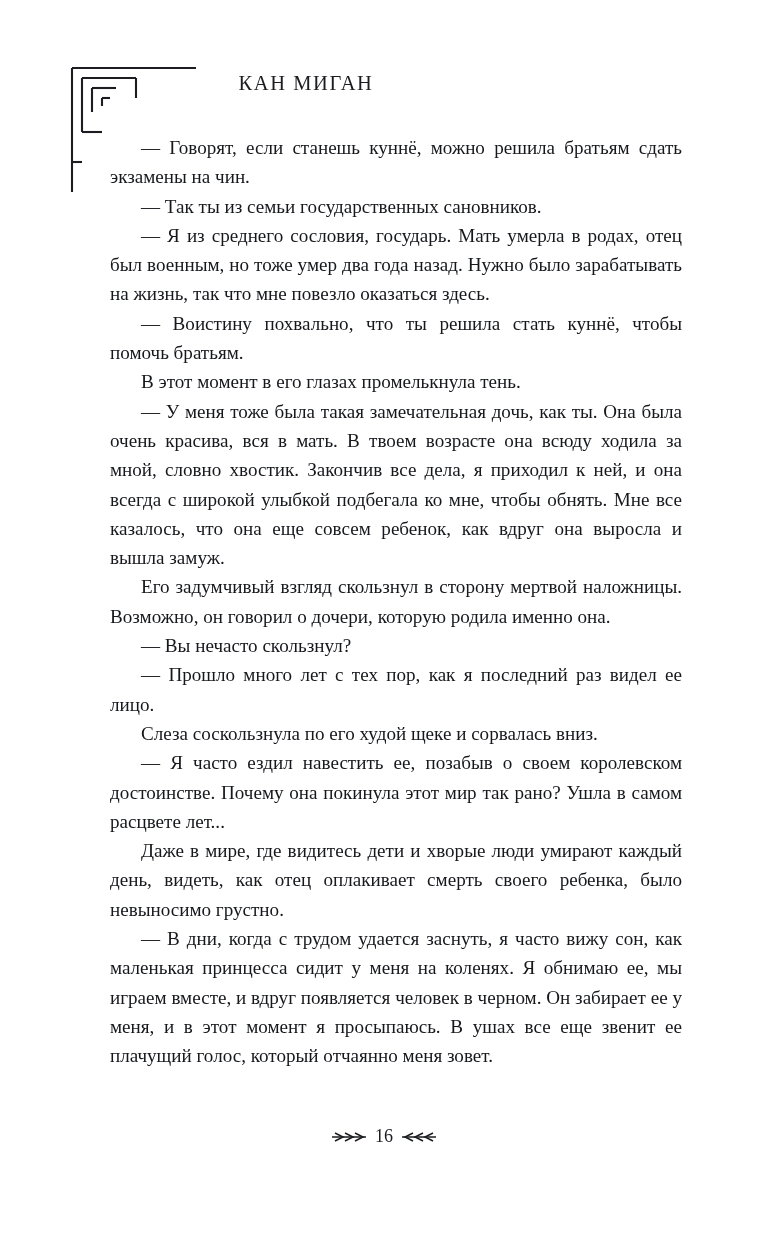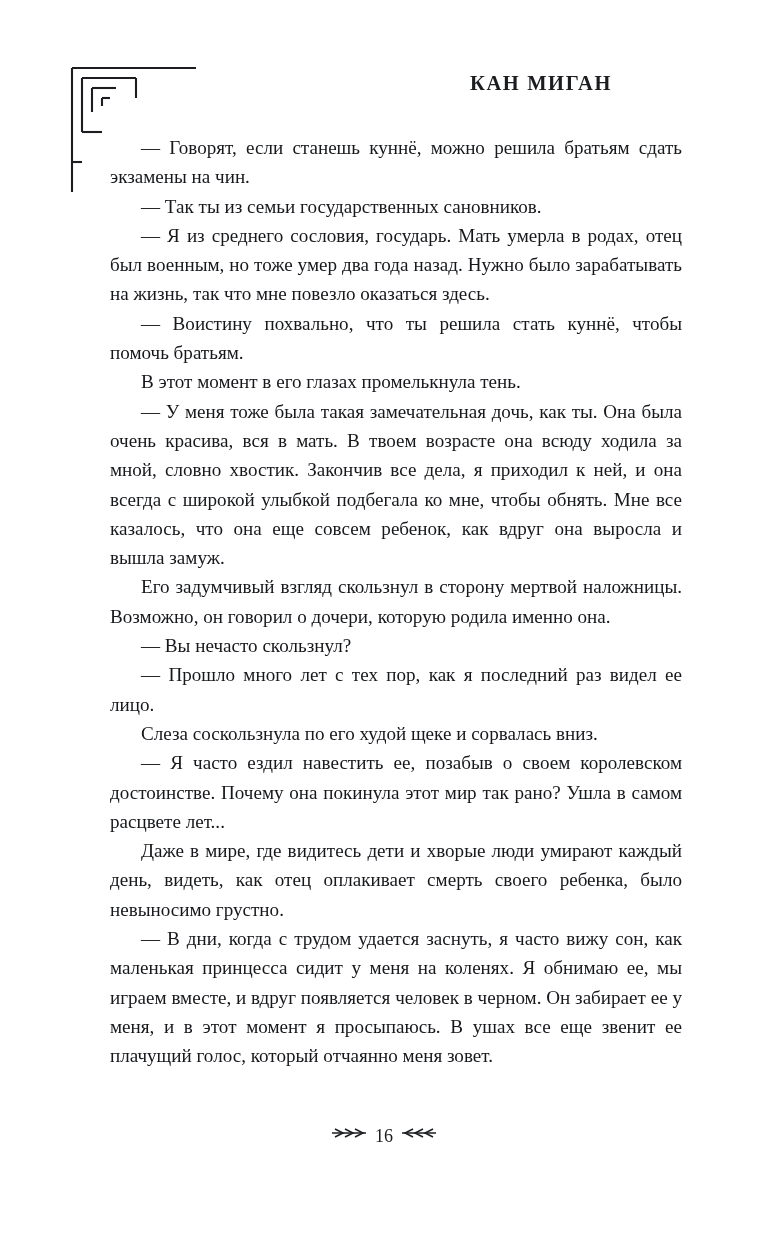--- a/index.html
+++ b/index.html
@@ -16,22 +16,21 @@
     font-family: "Liberation Serif", serif;
     color: #16181c;
   }
 
   
   .header {
     position: absolute;
     top: 72px;
     left: 0;
     width: 612px;
-    text-align: right;
-    font-weight: bold;
+    text-align: center;
   }
   .running-title {
     font-family: "Liberation Serif", serif;
     font-size: 20.5px;
     letter-spacing: 1.6px;
     color: #1b1d21;
     text-transform: uppercase;
   }
 
   
@@ -63,21 +62,21 @@
     color: #16181c;
   }
 
   
   .footer {
     position: absolute;
     top: 1126px;
     left: 0;
     width: 768px;
     display: flex;
-    align-items: flex-start;
+    align-items: center;
     justify-content: center;
     gap: 8px;
   }
   .folio {
     font-size: 18px;
     color: #1b1d21;
     font-family: "Liberation Serif", serif;
   }
   .flourish {
     display: block;

